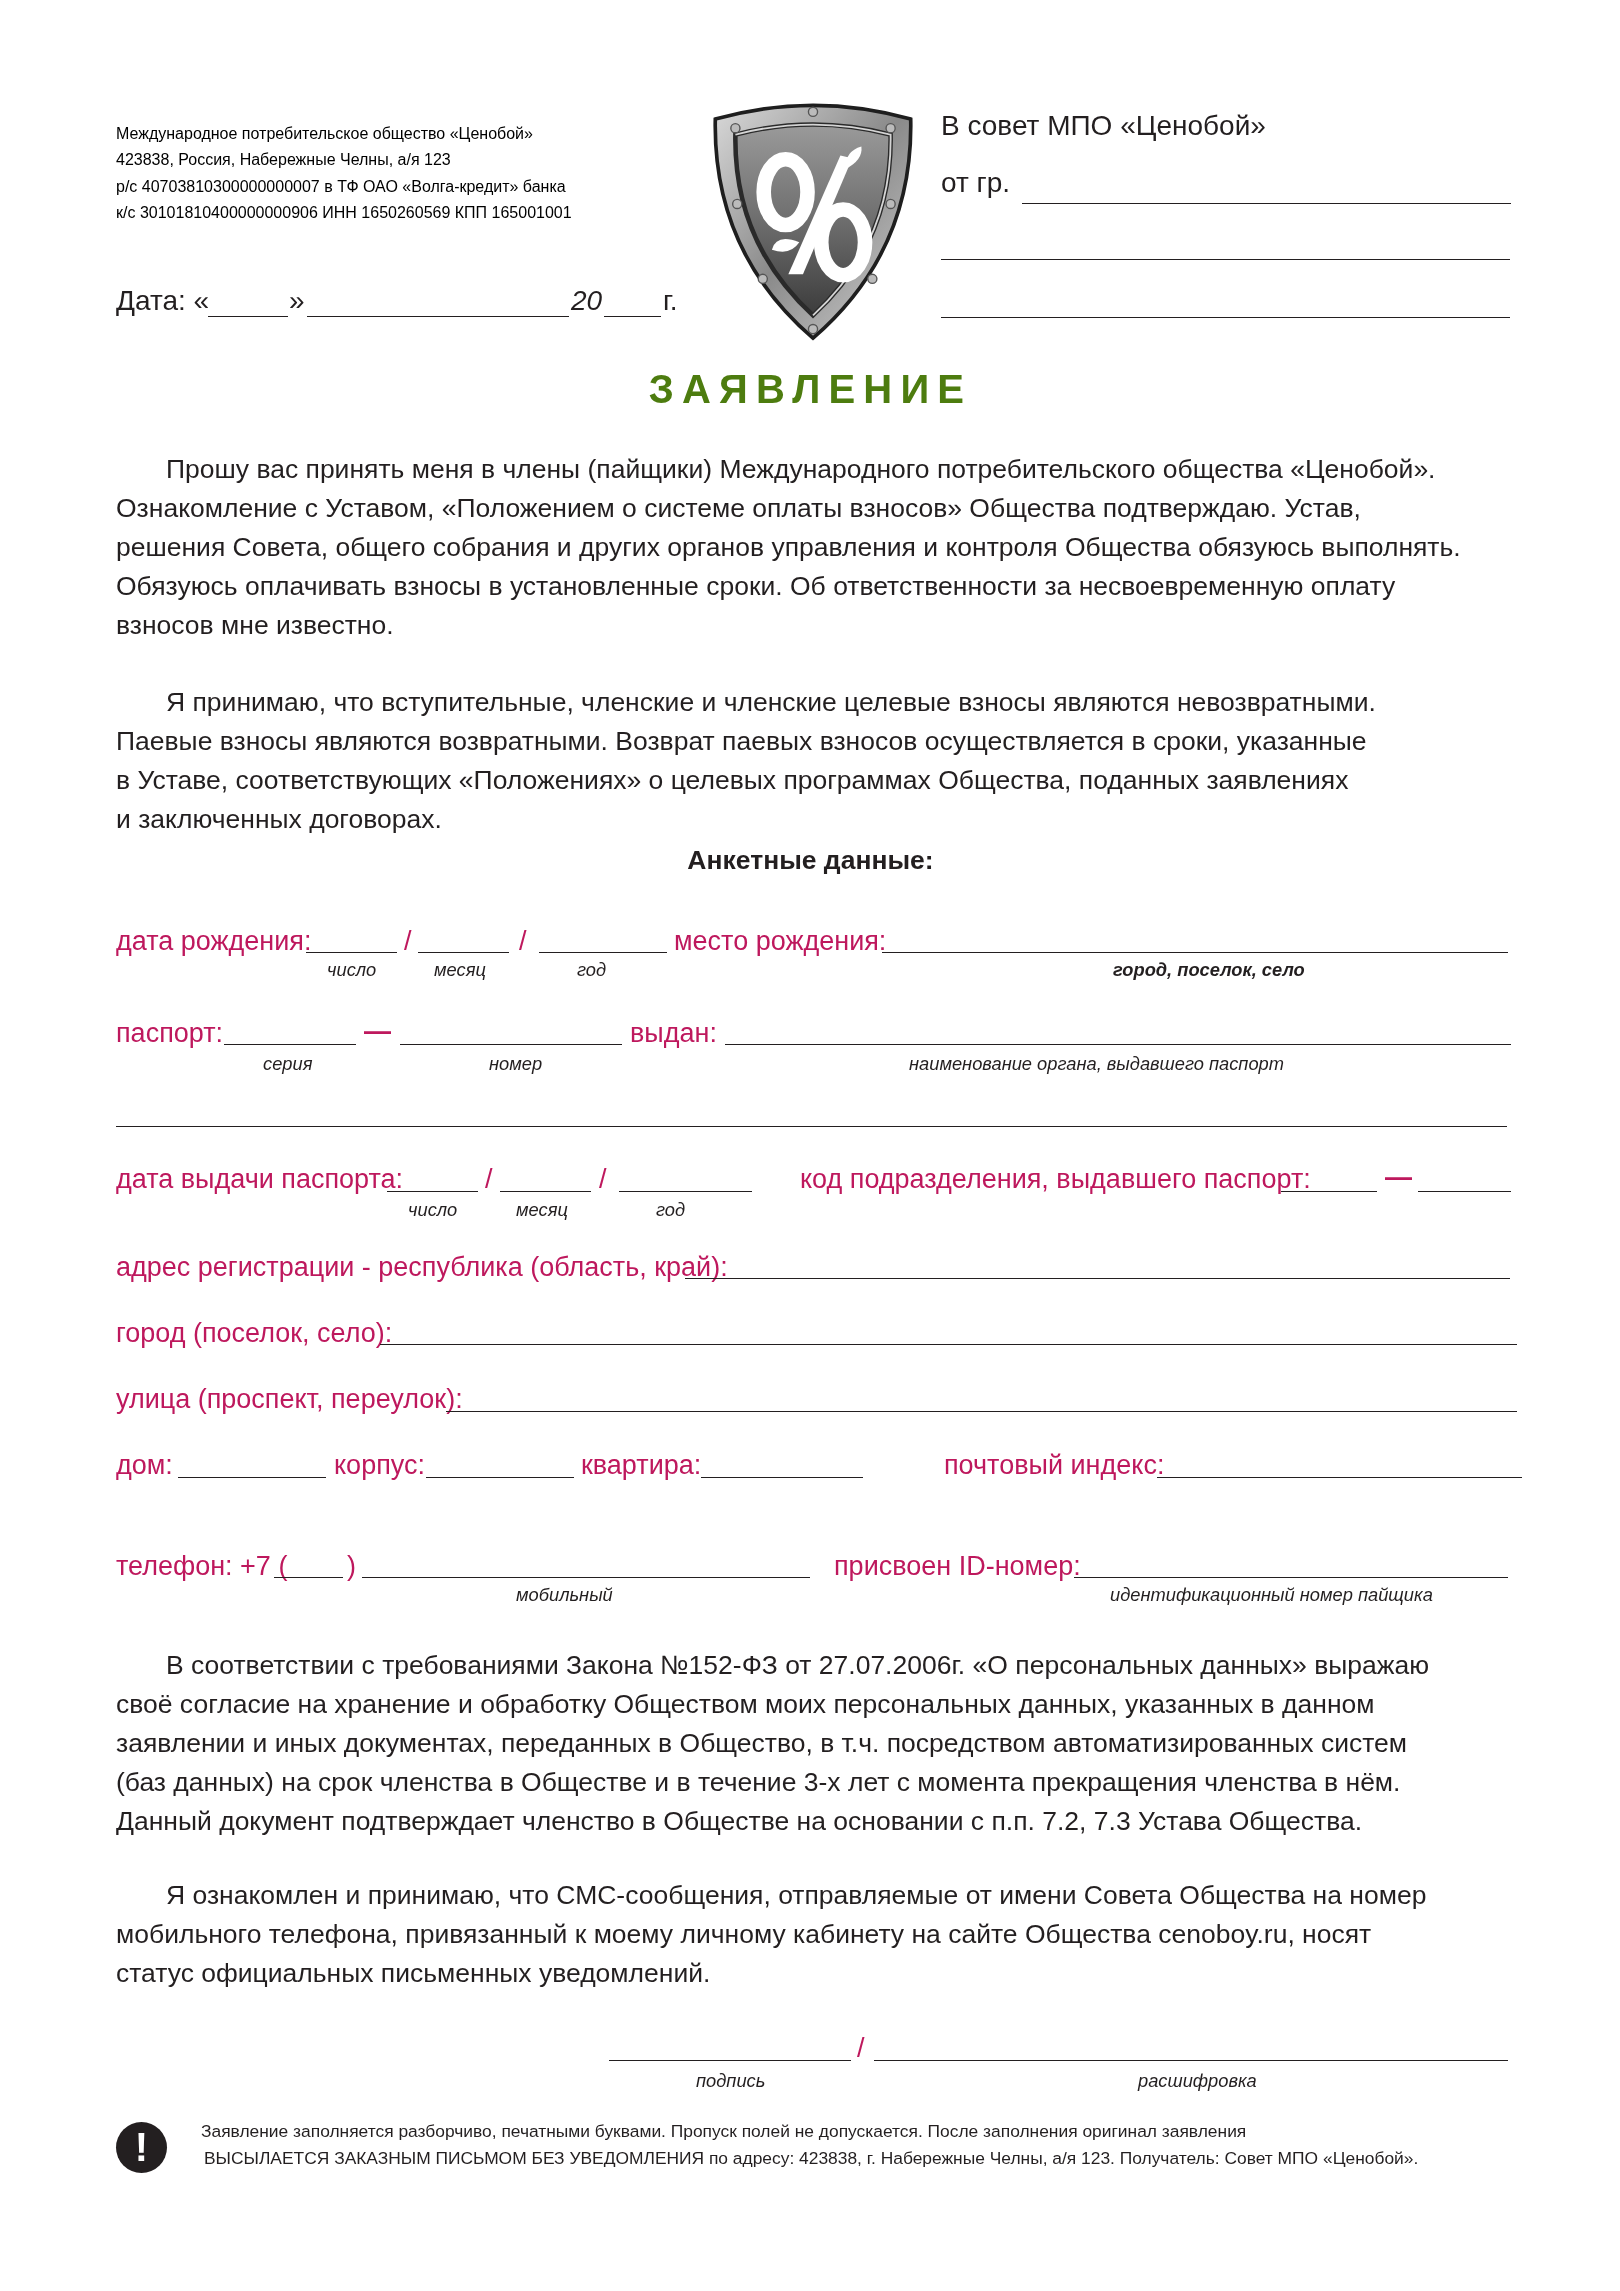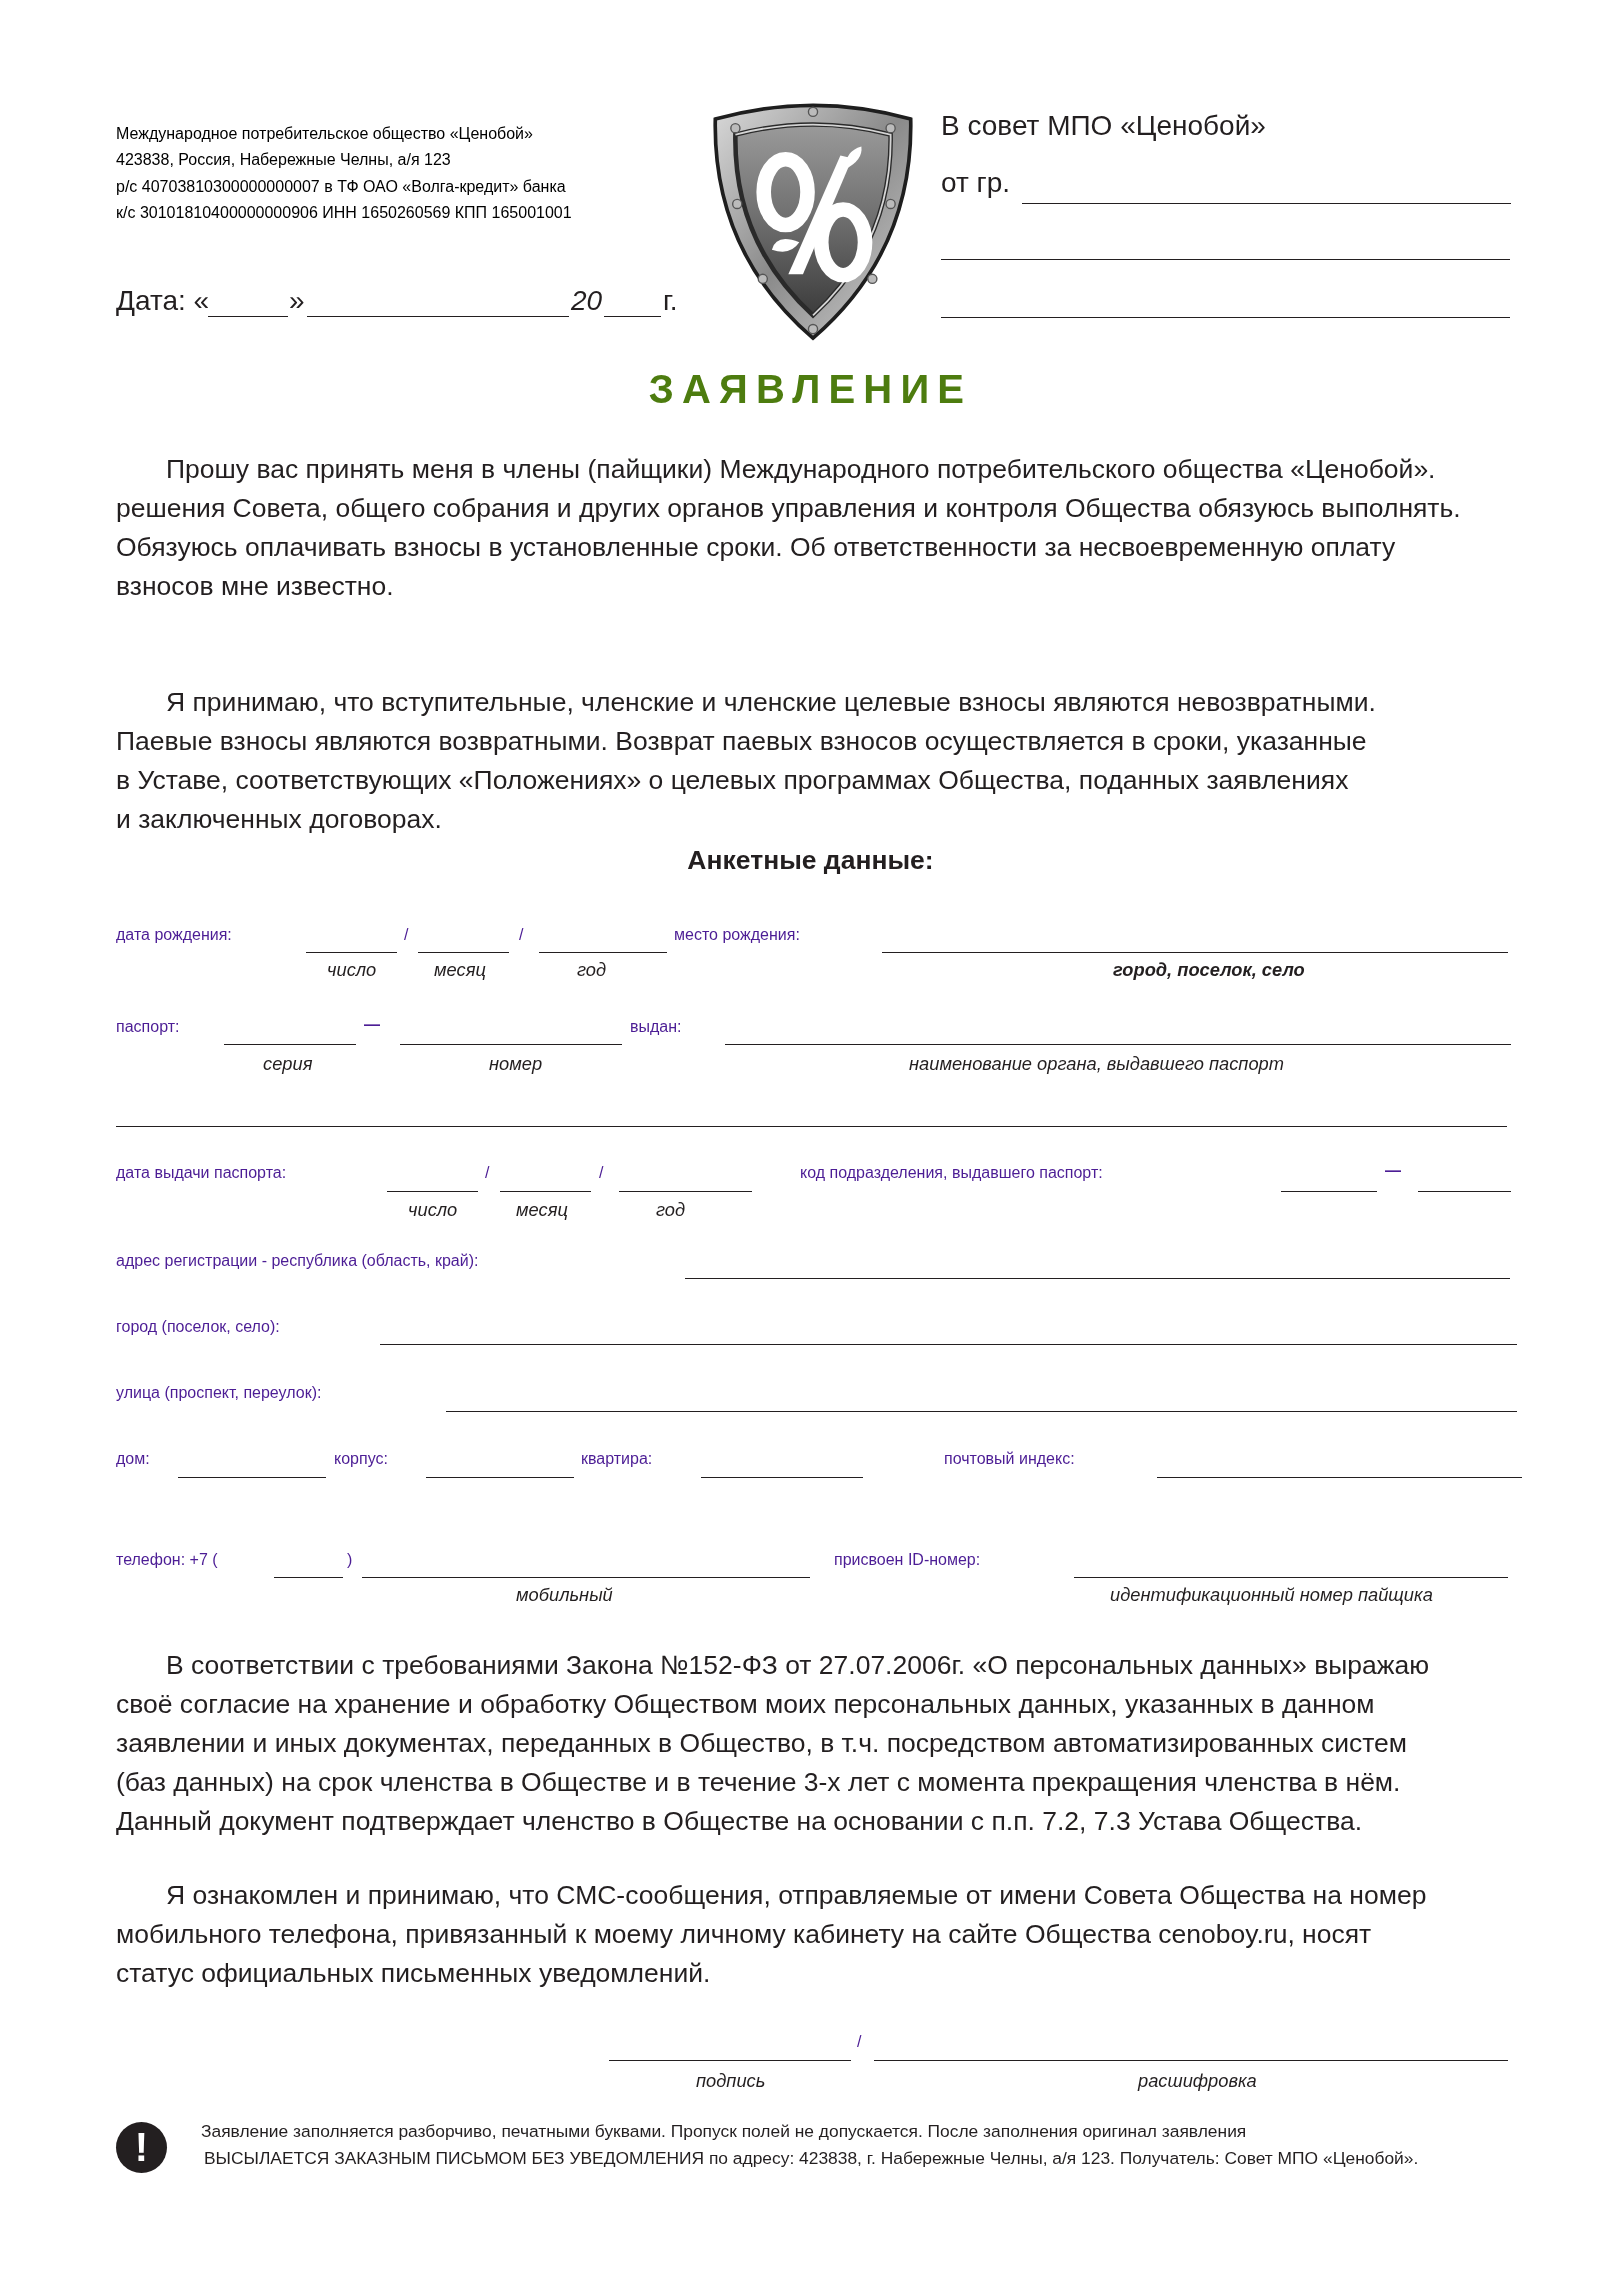--- a/index.html
+++ b/index.html
@@ -5,21 +5,21 @@
   html, body { margin: 0; padding: 0; background: #ffffff; }
   body { width: 1621px; height: 2292px; position: relative; overflow: hidden;
          font-family: "Liberation Sans", "DejaVu Sans", sans-serif; color: #231f20; }
   .abs { position: absolute; white-space: nowrap; }
   .org { font-size: 16px; line-height: 26.5px; color: #000000; }
   .big { font-size: 28px; color: #231f20; }
   .line { position: absolute; border-bottom: 1.8px solid #231f20; height: 0; }
   .title { font-size: 40px; font-weight: bold; letter-spacing: 8.2px; color: #4d7c0f; }
   .para { font-size: 26.5px; line-height: 39px; color: #231f20; position: absolute; left: 116px; width: 1462px; white-space: normal; }
   .para p { margin: 0; }
-  .fld { font-size: 16px; color: #4c1d95; }
+  .fld { font-size: 27px; color: #be185d; }
   .hint { font-size: 18.3px; font-style: italic; color: #231f20; }
   .section-title { font-size: 26.5px; font-weight: bold; color: #231f20; }
   .note { font-size: 17.4px; line-height: 26.5px; color: #231f20; margin-left: 20px; }
   .warn { position: absolute; left: 116px; top: 2122px; width: 51px; height: 51px; border-radius: 50%;
           background: #231f20; color: #fff; text-align: center; font-weight: bold; font-size: 40px; line-height: 51px; }
 </style>
 </head>
 <body>
 
 <div>
@@ -77,20 +77,21 @@
   <div class="abs big" style="left:941px; top:167px;">от гр.</div>
   <div class="line" style="left:1022px; top:203px; width:489px;"></div>
   <div class="line" style="left:941px; top:259px; width:569px;"></div>
   <div class="line" style="left:941px; top:317px; width:569px;"></div>
 </div>
 
 <div class="abs title" style="left:0; width:1621px; text-align:center; top:367px;">ЗАЯВЛЕНИЕ</div>
 
 <div class="para" style="top:450px;">
   <p style="text-indent:50px;">Прошу вас принять меня в члены (пайщики) Международного потребительского общества «Ценобой».</p>
+  <p>Ознакомление с Уставом, «Положением о системе оплаты взносов» Общества подтверждаю. Устав,</p>
   <p>решения Совета, общего собрания и других органов управления и контроля Общества обязуюсь выполнять.</p>
   <p>Обязуюсь оплачивать взносы в установленные сроки. Об ответственности за несвоевременную оплату</p>
   <p>взносов мне известно.</p>
 </div>
 
 <div class="para" style="top:683px;">
   <p style="text-indent:50px;">Я принимаю, что вступительные, членские и членские целевые взносы являются невозвратными.</p>
   <p>Паевые взносы являются возвратными. Возврат паевых взносов осуществляется в сроки, указанные</p>
   <p>в Уставе, соответствующих «Положениях» о целевых программах Общества, поданных заявлениях</p>
   <p>и заключенных договорах.</p>

